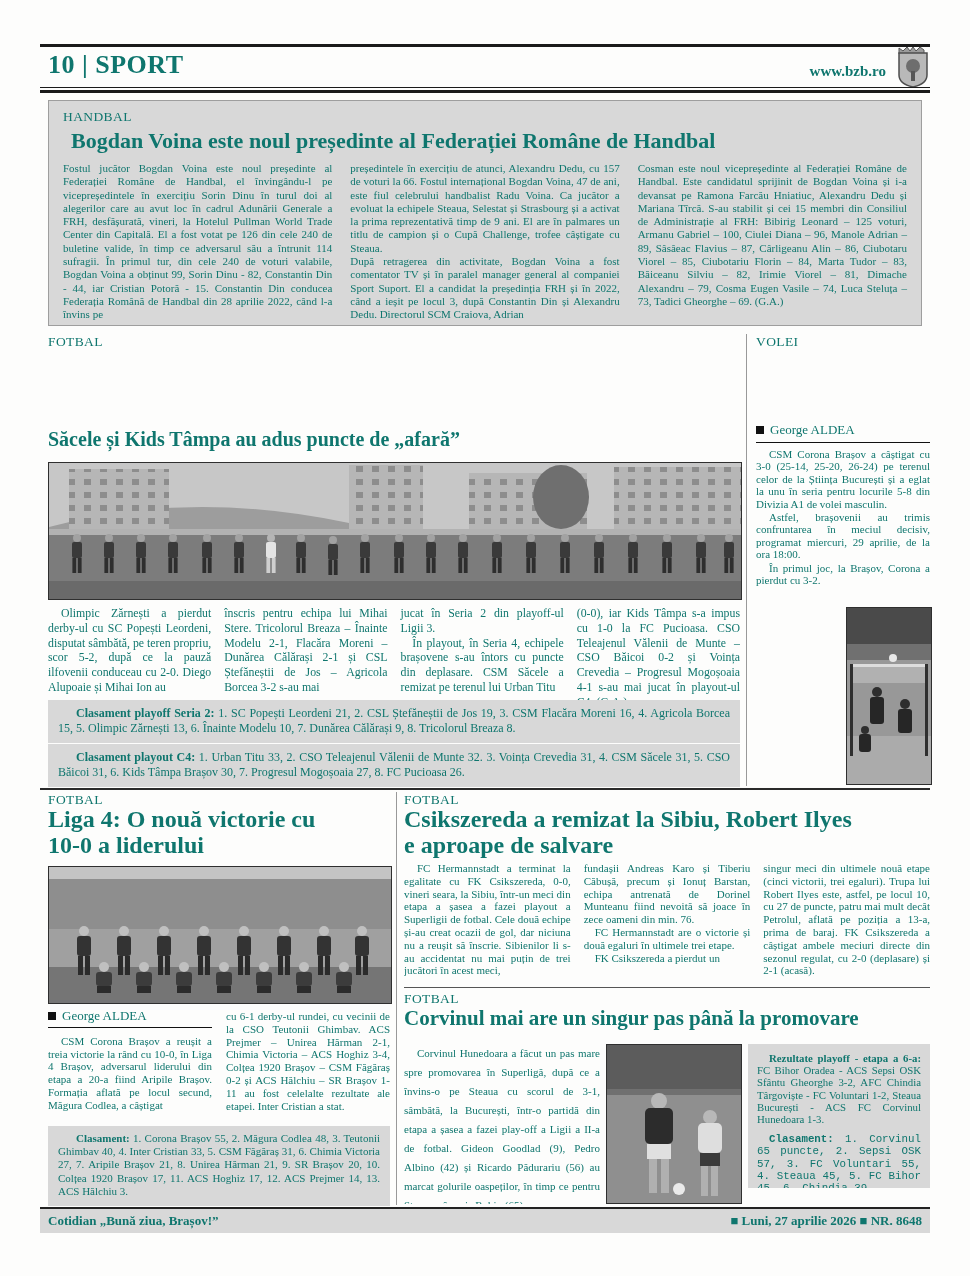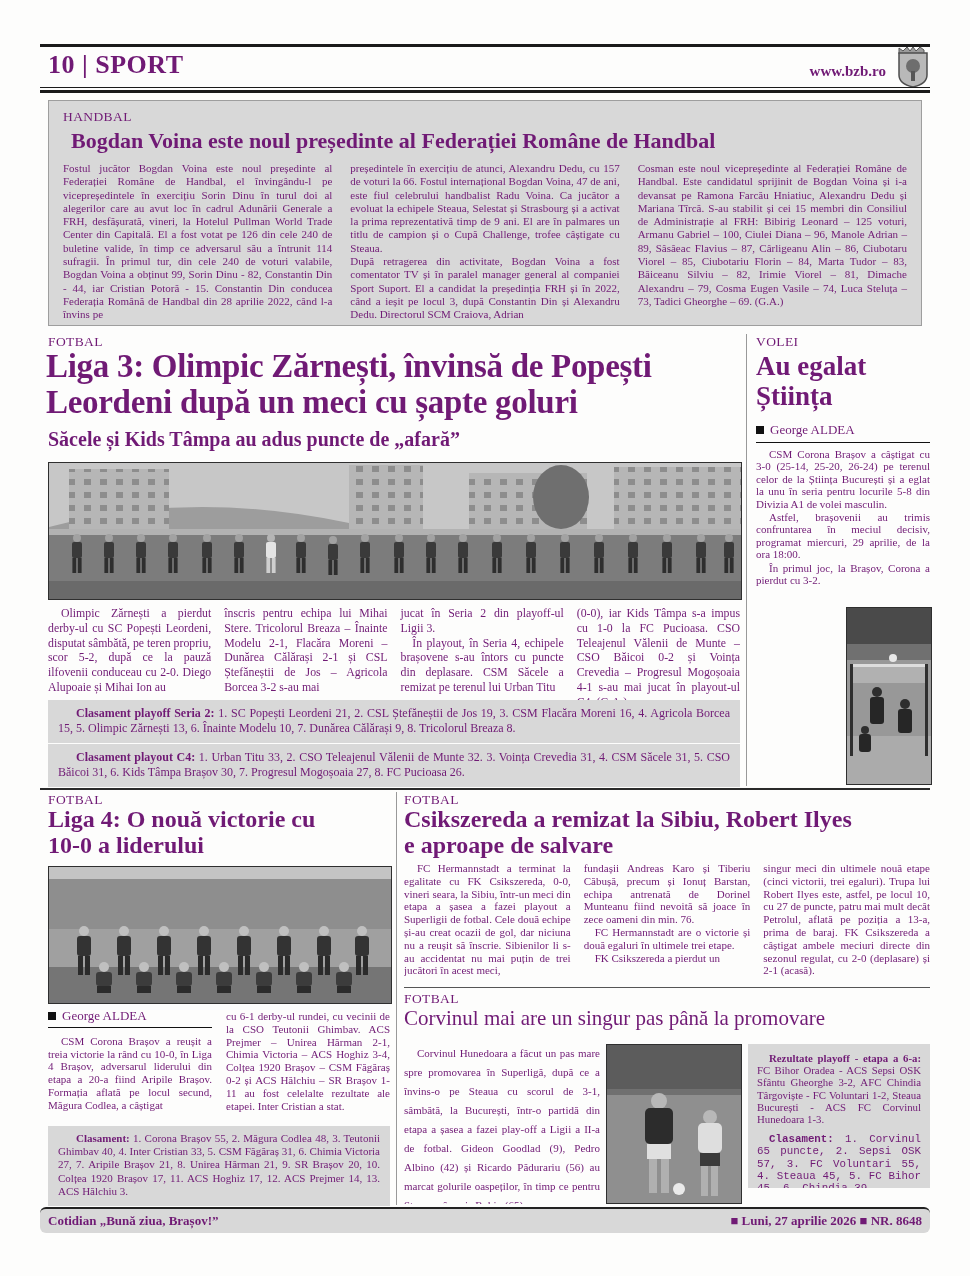--- a/index.html
+++ b/index.html
@@ -1,19 +1,19 @@
 <!DOCTYPE html>
 <html><head>
 <meta charset="utf-8">
 <style>
   * { margin:0; padding:0; box-sizing:border-box; }
   html,body { background:#e8e8e8; }
   .page {
     position:relative; width:970px; height:1276px; margin:0 auto;
-    background:#fdfdfc; color:#701a75;
+    background:#fdfdfc; color:#0f766e;
     font-family:"Liberation Serif","DejaVu Serif",serif;
     overflow:hidden;
   }
   .abs { position:absolute; }
   .jt { text-align:justify; }
   .pl { white-space:pre-line; }
   .ind { text-indent:13px; }
   .b { font-weight:bold; }
   .kicker { font-size:13.5px; letter-spacing:0.4px; }
   .graybox { background:#d8d8d8; }
@@ -72,30 +72,30 @@
   
   .cs-kicker { left:404px; top:792px; }
   .cs-title { left:404px; top:806px; width:452px; font-size:24px; font-weight:bold; line-height:1.1; }
   .cs-cols { left:404px; top:862px; width:526px; display:flex; gap:13px; height:122px; overflow:hidden; }
   .cs-cols .col { flex:1; font-size:11px; line-height:12.8px; }
 
   .hrule-cs { left:404px; top:987px; width:526px; height:1px; background:#555; }
 
   
   .co-kicker { left:404px; top:991px; }
-  .co-title { left:404px; top:1006px; width:526px; font-size:21px; font-weight:normal; white-space:nowrap; }
+  .co-title { left:404px; top:1006px; width:526px; font-size:21px; font-weight:bold; white-space:nowrap; }
   .co-text { left:404px; top:1044px; width:196px; height:160px; overflow:hidden; font-size:11px; line-height:19px; }
   .co-photo { left:606px; top:1044px; width:136px; height:160px; }
   .co-box { left:748px; top:1044px; width:182px; height:144px; overflow:hidden; padding:8px 9px; font-size:10.8px; line-height:12.2px; }
   .co-box p { text-indent:12px; text-align:justify; }
   .co-box p + p { margin-top:8px;font-family:Liberation Mono, monospace; }
 
   
   .footer { left:40px; top:1207px; width:890px; height:19px; background:#d8d8d8; border-top:2px solid #222;
-            display:flex; justify-content:space-between; align-items:center; padding:12px 8px; font-size:13px; font-weight:bold;border-radius:6px; }
+            display:flex; justify-content:space-between; align-items:center; padding:12px 8px; font-size:13px; font-weight:bold; }
 </style>
 </head>
 <body>
 
 <div class="page">
 
   <div class="abs rule-top"></div>
   <div class="abs masthead">10 | SPORT</div>
   <div class="abs site-url">www.bzb.ro</div>
   <div class="abs logo">
@@ -113,21 +113,20 @@
     <h1 class="handbal-title">Bogdan Voina este noul președinte al Federației Române de Handbal</h1>
     <div class="handbal-cols">
       <div class="col jt pl">Fostul jucător Bogdan Voina este noul președinte al Federației Române de Handbal, el învingându-l pe vicepreședintele în exercițiu Sorin Dinu în turul doi al alegerilor care au avut loc în cadrul Adunării Generale a FRH, desfășurată, vineri, la Hotelul Pullman World Trade Center din Capitală. El a fost votat pe 126 din cele 240 de buletine valide, în timp ce adversarul său a întrunit 114 sufragii. În primul tur, din cele 240 de voturi valabile, Bogdan Voina a obținut 99, Sorin Dinu - 82, Constantin Din - 44, iar Cristian Potoră - 15. Constantin Din conducea Federația Română de Handbal din 28 aprilie 2022, când l-a învins pe</div>
       <div class="col jt pl">președintele în exercițiu de atunci, Alexandru Dedu, cu 157 de voturi la 66. Fostul internațional Bogdan Voina, 47 de ani, este fiul celebrului handbalist Radu Voina. Ca jucător a evoluat la echipele Steaua, Selestat și Strasbourg și a activat la prima reprezentativă timp de 9 ani. El are în palmares un titlu de campion și o Cupă Challenge, trofee câștigate cu Steaua.
 După retragerea din activitate, Bogdan Voina a fost comentator TV și în paralel manager general al companiei Sport Suport. El a candidat la președinția FRH și în 2022, când a ieșit pe locul 3, după Constantin Din și Alexandru Dedu. Directorul SCM Craiova, Adrian</div>
       <div class="col jt pl">Cosman este noul vicepreședinte al Federației Române de Handbal. Este candidatul sprijinit de Bogdan Voina și i-a devansat pe Ramona Farcău Hniatiuc, Alexandru Dedu și Mariana Tîrcă. S-au stabilit și cei 15 membri din Consiliul de Administrație al FRH: Bibirig Leonard – 125 voturi, Armanu Gabriel – 100, Ciulei Diana – 96, Manole Adrian – 89, Sâsâeac Flavius – 87, Cârligeanu Alin – 86, Ciubotaru Viorel – 85, Ciubotariu Florin – 84, Marta Tudor – 83, Băiceanu Silviu – 82, Irimie Viorel – 81, Dimache Alexandru – 79, Cosma Eugen Vasile – 74, Luca Steluța – 73, Tadici Gheorghe – 69. (G.A.)</div>
     </div>
   </section>
 
   <div class="abs kicker l3-kicker">FOTBAL</div>
-  <h1 class="abs l3-title">Liga 3: Olimpic Zărnești, învinsă de Popești Leordeni după un meci cu șapte goluri</h1>
   <h2 class="abs l3-subtitle">Săcele și Kids Tâmpa au adus puncte de „afară”</h2>
 
   <div class="abs l3-photo ph">
     <svg viewBox="0 0 692 136" preserveAspectRatio="none">
       <defs>
         <pattern id="win" width="16" height="13" patternUnits="userSpaceOnUse">
           <rect width="16" height="13" fill="#b6b6b6"></rect>
           <rect x="3" y="3" width="7" height="6" fill="#8d8d8d"></rect>
         </pattern>
         <g id="pl">
@@ -187,21 +186,20 @@
   <div class="abs l3-box1 graybox">
     <p class="boxtext jt"><span class="b">Clasament playoff Seria 2:</span> <span>1. SC Popești Leordeni 21, 2. CSL Ștefăneștii de Jos 19, 3. CSM Flacăra Moreni 16, 4. Agricola Borcea 15, 5. Olimpic Zărnești 13, 6. Înainte Modelu 10, 7. Dunărea Călărași 9, 8. Tricolorul Breaza 8.</span></p>
   </div>
   <div class="abs l3-box2 graybox">
     <p class="boxtext jt"><span class="b">Clasament playout C4:</span> <span>1. Urban Titu 33, 2. CSO Teleajenul Vălenii de Munte 32. 3. Voința Crevedia 31, 4. CSM Săcele 31, 5. CSO Băicoi 31, 6. Kids Tâmpa Brașov 30, 7. Progresul Mogoșoaia 27, 8. FC Pucioasa 26.</span></p>
   </div>
 
   <div class="abs vdiv1"></div>
 
   <div class="abs kicker vo-kicker">VOLEI</div>
-  <h2 class="abs vo-title">Au egalat Știința</h2>
   <div class="abs vo-byline byline">
     <span class="sq"></span>
     <span>George ALDEA</span>
   </div>
   <div class="abs vo-text">
     <p>CSM Corona Brașov a câștigat cu 3-0 (25-14, 25-20, 26-24) pe terenul celor de la Știința București și a eglat la unu în seria pentru locurile 5-8 din Divizia A1 de volei masculin.</p>
     <p>Astfel, brașovenii au trimis confruntarea în meciul decisiv, programat miercuri, 29 aprilie, de la ora 18:00.</p>
     <p>În primul joc, la Brașov, Corona a pierdut cu 3-2.</p>
   </div>
   <div class="abs vo-photo ph">

